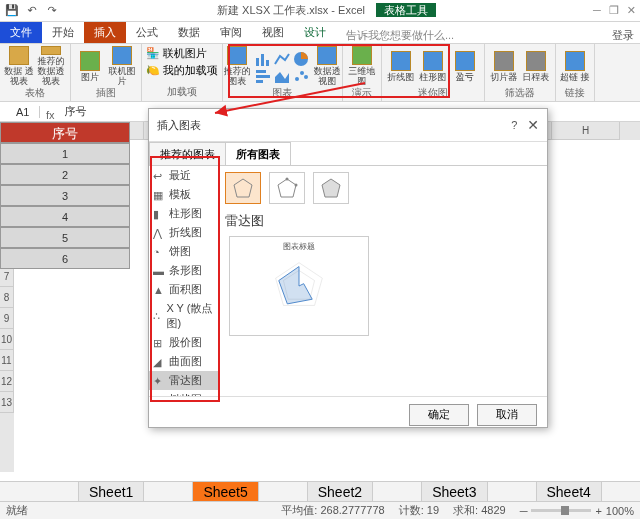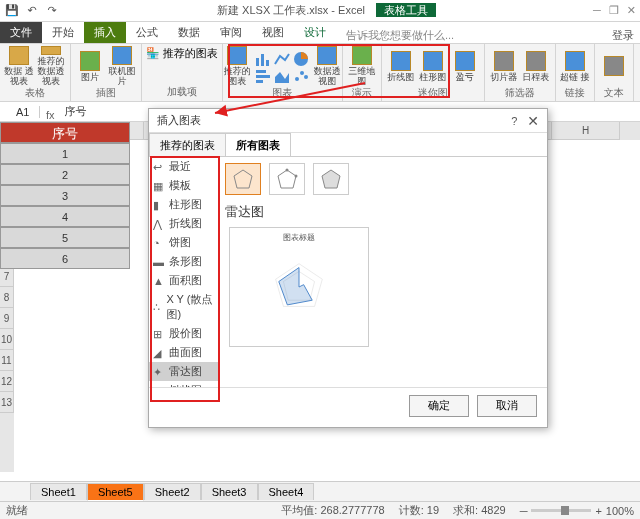--- a/index.html
+++ b/index.html
@@ -5,21 +5,21 @@
 *{margin:0;padding:0;box-sizing:border-box;font-family:"Microsoft YaHei",sans-serif;font-size:11px;}
 body{background:#fff;width:640px;height:519px;overflow:hidden;position:relative;}
 .titlebar{background:#fff;height:22px;display:flex;align-items:center;padding:0 4px;border-bottom:1px solid #d4d4d4;}
 .qat{display:flex;gap:4px;align-items:center;}
 .qat-btn{width:16px;height:16px;display:flex;align-items:center;justify-content:center;color:#555;}
 .title-center{flex:1;text-align:center;color:#555;font-size:11px;}
 .title-context{background:#0e6938;color:#fff;padding:1px 8px;margin-left:8px;}
 .win-btns{display:flex;gap:8px;color:#888;}
 .tabs{background:#fff;height:22px;display:flex;align-items:flex-end;border-bottom:1px solid #d4d4d4;}
 .tab{padding:3px 10px;color:#444;cursor:pointer;}
-.tab.active{background:#4d7c0f;color:#fff;}
+.tab.active{background:#c2410c;color:#fff;}
 .tab.context{color:#0e6938;}
 .tellme{color:#888;margin-left:10px;}
 .login{margin-left:auto;margin-right:6px;color:#555;}
 .ribbon{background:#f3f3f3;height:58px;display:flex;border-bottom:1px solid #d4d4d4;position:relative;}
 .rgroup{border-right:1px solid #d4d4d4;padding:2px 4px;display:flex;flex-direction:column;justify-content:space-between;align-items:center;}
 .rgroup-items{display:flex;gap:2px;align-items:center;flex:1;}
 .rgroup-label{font-size:10px;color:#666;text-align:center;}
 .rbtn{display:flex;flex-direction:column;align-items:center;justify-content:center;width:30px;height:40px;cursor:pointer;}
 .rbtn-icon{width:20px;height:20px;background:#d8a848;border:1px solid #b88828;}
 .rbtn-small{width:20px;height:16px;}
@@ -35,43 +35,43 @@
 .rowhead{height:21px;border-bottom:1px solid #ccc;border-right:1px solid #ccc;text-align:center;color:#555;line-height:21px;font-size:10px;}
 .colheads{position:absolute;left:14px;top:0;right:0;height:18px;display:flex;background:#e6e6e6;}
 .colhead{border-right:1px solid #ccc;border-bottom:1px solid #ccc;text-align:center;color:#555;line-height:18px;font-size:10px;}
 .cells{position:absolute;left:14px;top:18px;}
 .col-a{width:130px;}
 .colw{width:68px;}
 .data-col{position:absolute;left:0;top:0;width:130px;}
 .header-cell{height:21px;background:#c0392b;color:#fff;text-align:center;line-height:21px;font-size:13px;border:1px solid #999;}
 .data-cell{height:21px;background:#d9d9d9;text-align:center;line-height:21px;border:1px solid #999;color:#333;}
 .dialog{position:absolute;left:148px;top:108px;width:400px;height:320px;background:#fff;border:1px solid #aaa;box-shadow:2px 2px 8px rgba(0,0,0,0.3);z-index:40;}
-.dlg-title{height:24px;display:flex;align-items:center;padding:0 8px;border-bottom:1px solid #ddd;}
+.dlg-title{height:33px;display:flex;align-items:center;padding:0 8px;border-bottom:1px solid #ddd;}
 .dlg-title-text{flex:1;color:#333;}
 .dlg-close{cursor:pointer;color:#555;font-size:14px;}
 .dlg-help{cursor:pointer;color:#555;margin-right:10px;}
 .dlg-tabs{height:24px;display:flex;border-bottom:1px solid #ccc;}
 .dlg-tab{padding:4px 10px;border:1px solid #ccc;border-bottom:none;margin-right:-1px;background:#f5f5f5;cursor:pointer;}
 .dlg-tab.active{background:#fff;font-weight:bold;}
 .dlg-body{display:flex;height:230px;}
 .dlg-side{width:70px;border-right:1px solid #eee;overflow:hidden;}
 .cat{display:flex;align-items:center;gap:4px;padding:2px 4px;cursor:pointer;color:#444;}
 .cat.sel{background:#d0d0d0;}
 .cat-icon{width:12px;height:12px;background:#888;display:inline-block;}
 .dlg-main{flex:1;padding:6px;}
 .subtypes{display:flex;gap:8px;margin-bottom:8px;}
 .subtype{width:36px;height:32px;border:1px solid #ccc;display:flex;align-items:center;justify-content:center;cursor:pointer;}
 .subtype.sel{background:#fce5cd;border-color:#e08020;}
 .preview-title{font-size:13px;color:#333;margin-bottom:6px;}
-.preview{width:140px;height:120px;border:1px solid #ccc;margin:4px;display:flex;align-items:center;justify-content:center;position:relative;}
+.preview{width:140px;height:100px;border:1px solid #ccc;margin:4px;display:flex;align-items:center;justify-content:center;position:relative;}
 .radar-svg{width:80px;height:70px;}
 .dlg-footer{height:36px;display:flex;justify-content:flex-end;align-items:center;gap:8px;padding:0 10px;border-top:1px solid #ddd;}
 .dlg-btn{width:60px;height:22px;border:1px solid #999;background:#f5f5f5;cursor:pointer;}
 .sheet-tabs{position:absolute;bottom:18px;left:0;right:0;height:20px;background:#f3f3f3;display:flex;align-items:center;border-top:1px solid #ccc;padding-left:30px;gap:0;}
-.stab{padding:2px 10px;border:1px solid #ccc;border-bottom:none;background:#e8e8e8;cursor:pointer;font-size:11px;}
+.stab{padding:2px 10px;border:1px solid #ccc;border-bottom:none;background:#e8e8e8;cursor:pointer;font-size:14px;margin-left:48px;}
 .stab.active{background:#f97316;border-bottom:1px solid #fff;}
 .statusbar{position:absolute;bottom:0;left:0;right:0;height:18px;background:#f3f3f3;display:flex;align-items:center;padding:0 6px;border-top:1px solid #ccc;font-size:10px;color:#555;gap:14px;}
 .statusbar .sp{flex:1;}
 .zoom{display:flex;align-items:center;gap:4px;}
 .slider{width:60px;height:3px;background:#ccc;position:relative;}
 .slider-thumb{position:absolute;left:50%;top:-3px;width:8px;height:9px;background:#888;}
 .chart-icon{width:18px;height:18px;}
 </style>
 </head>
 <body>
@@ -87,21 +87,21 @@
     <span class="title-context">表格工具</span>
   </div>
   <div class="win-btns">
     <span>─</span>
     <span>❐</span>
     <span>✕</span>
   </div>
 </div>
 
 <div class="tabs">
-  <div class="tab" style="background:#404040;color:#fff">文件</div>
+  <div class="tab" style="background:#1d4ed8;color:#fff">文件</div>
   <div class="tab">开始</div>
   <div class="tab active">插入</div>
   <div class="tab">公式</div>
   <div class="tab">数据</div>
   <div class="tab">审阅</div>
   <div class="tab">视图</div>
   <div class="tab context">设计</div>
   <div class="tellme">告诉我您想要做什么...</div>
   <div class="login">登录</div>
 </div>
@@ -130,21 +130,22 @@
         </div>
       <div class="rbtn">
           <div class="rbtn-icon" style="background:#4a90d9"></div>
           <div class="rbtn-label">联机图片</div>
         </div>
     </div>
     <div class="rgroup-label">插图</div>
   </div>
   <div class="rgroup">
     <div class="rgroup-items" style="flex-direction:column;align-items:flex-start;gap:2px">
-      <div>🏪 推荐的图表</div>
+      <div>🏪 联机图片</div>
+      <div>🍋 我的加载项</div>
     </div>
     <div class="rgroup-label">加载项</div>
   </div>
   <div class="rgroup" style="width:120px">
     <div class="rgroup-items">
       <div class="rbtn">
           <div class="rbtn-icon" style="background:#4a90d9"></div>
           <div class="rbtn-label">推荐的
 图表</div>
         </div>
@@ -224,28 +225,20 @@
   </div>
   <div class="rgroup">
     <div class="rgroup-items">
         <div class="rbtn">
           <div class="rbtn-icon" style="background:#4a90d9"></div>
           <div class="rbtn-label">超链
 接</div>
         </div>
       </div>
     <div class="rgroup-label">链接</div>
-  </div>
-  <div class="rgroup">
-    <div class="rgroup-items">
-        <div class="rbtn">
-          <div class="rbtn-icon" style="background:#888"></div>
-        </div>
-      </div>
-    <div class="rgroup-label">文本</div>
   </div>
 </div>
 
 <div class="red-box" style="left:228px;top:44px;width:222px;height:54px"></div>
 <svg class="red-arrow" style="left:210px;top:78px;width:160px;height:40px">
     <defs>
       <marker id="ah" markerWidth="8" markerHeight="8" refX="6" refY="3" orient="auto">
         <path d="M0,0 L6,3 L0,6 Z" fill="#e02020"></path>
       </marker>
     </defs>

